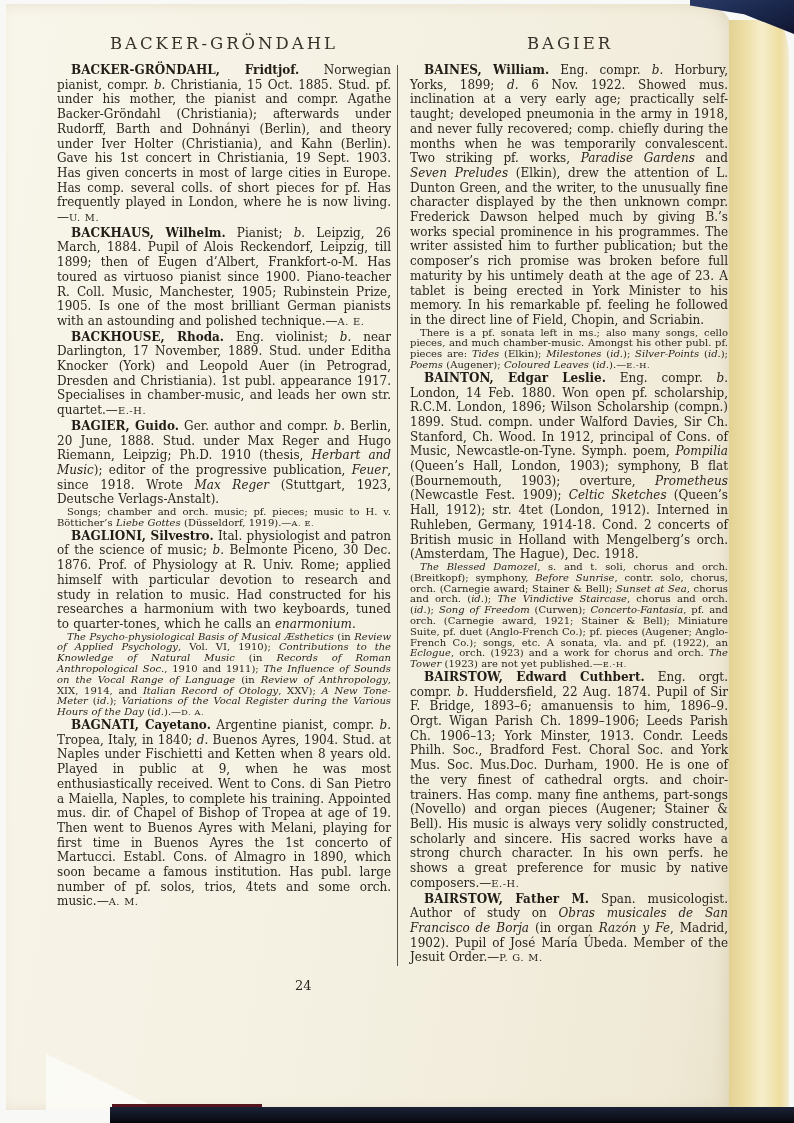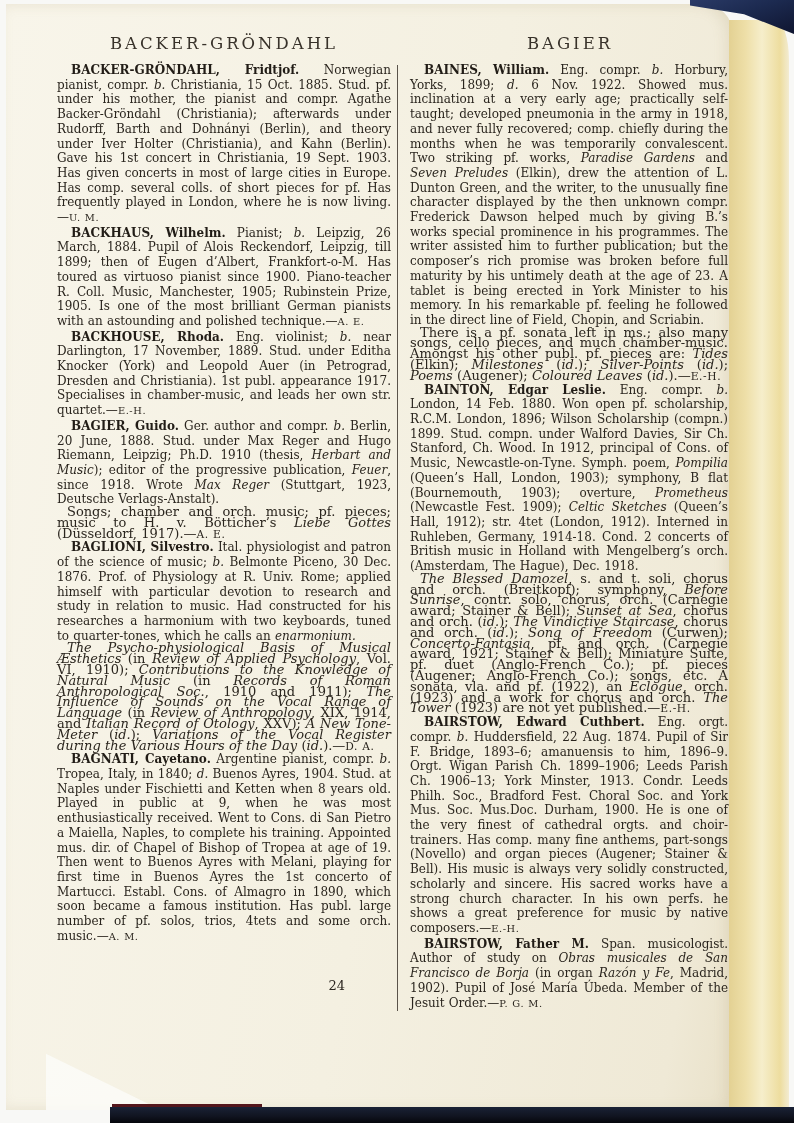--- a/index.html
+++ b/index.html
@@ -51,27 +51,27 @@
   .columns { display:flex; margin-top:10px; }
   .col { text-align:justify; }
   .col.left  { width:334px; }
   .col.right { width:318px; }
   .column-divider { width:1px; background:#5a534a; margin:2px 12px 0 6px; }
   .para {
     font-size:12px; line-height:14.7px; text-indent:14px;
     text-align:justify; color:#2a251e;
     word-spacing:.4px;
   }
-  .para.small { font-size:13px; line-height:10.8px; text-indent:10px; word-spacing:.2px; }
+  .para.small { font-size:10px; line-height:10.8px; text-indent:10px; word-spacing:.2px; }
   .para .b  { font-weight:bold; color:#211c16; }
   .para .i  { font-style:italic; }
   .para .sc { font-size:.82em; letter-spacing:.6px; }
   .page-number {
     position:absolute; left:295px; top:978px; width:50px;
-    text-align:right; font-size:13px; color:#2a251e;
+    text-align:left; font-size:13px; color:#2a251e;
   }
 </style>
 </head>
 <body>
 
 <div class="page-sheet">
   <div class="page-curl"></div>
 </div>
 <div class="fore-edge"></div>
 <div class="cover-top"></div>
@@ -89,21 +89,21 @@
           <p class="para"><span class="b">BACKER-GRÖNDAHL, Fridtjof.</span><span>  Norwegian pianist, compr. </span><span class="i">b.</span><span> Christiania, 15 Oct. 1885.  Stud. pf. under his mother, the pianist and compr. Agathe Backer-Gröndahl (Christiania); afterwards under Rudorff, Barth and Dohnányi (Berlin), and theory under Iver Holter (Christiania), and Kahn (Berlin).  Gave his 1st concert in Christiania, 19 Sept. 1903.  Has given concerts in most of large cities in Europe.  Has comp. several colls. of short pieces for pf.  Has frequently played in London, where he is now living.—</span><span class="sc">U. M.</span></p>
         </div>
         <div>
           <p class="para"><span class="b">BACKHAUS, Wilhelm.</span><span>  Pianist; </span><span class="i">b.</span><span> Leipzig, 26 March, 1884.  Pupil of Alois Reckendorf, Leipzig, till 1899;  then of Eugen d’Albert, Frankfort-o-M.  Has toured as virtuoso pianist since 1900.  Piano-teacher R. Coll. Music, Manchester, 1905;  Rubinstein Prize, 1905.  Is one of the most brilliant German pianists with an astounding and polished technique.—</span><span class="sc">A. E.</span></p>
         </div>
         <div>
           <p class="para"><span class="b">BACKHOUSE, Rhoda.</span><span>  Eng. violinist; </span><span class="i">b.</span><span> near Darlington, 17 November, 1889.  Stud. under Editha Knocker (York) and Leopold Auer (in Petrograd, Dresden and Christiania).  1st publ. appearance 1917.  Specialises in chamber-music, and leads her own str. quartet.—</span><span class="sc">E.-H.</span></p>
         </div>
         <div>
           <p class="para"><span class="b">BAGIER, Guido.</span><span>  Ger. author and compr. </span><span class="i">b.</span><span> Berlin, 20 June, 1888.  Stud. under Max Reger and Hugo Riemann, Leipzig;  Ph.D. 1910 (thesis, </span><span class="i">Herbart and Music</span><span>);  editor of the progressive publication, </span><span class="i">Feuer</span><span>, since 1918.  Wrote </span><span class="i">Max Reger</span><span> (Stuttgart, 1923, Deutsche Verlags-Anstalt).</span></p>
-          <p class="para small"><span>Songs;  chamber and orch. music;  pf. pieces; music to H. v. Bötticher’s </span><span class="i">Liebe Gottes</span><span> (Düsseldorf, 1917).—</span><span class="sc">A. E.</span></p>
+          <p class="para small"><span>Songs;  chamber and orch. music;  pf. pieces; music to H. v. Bötticher’s </span><span class="i">Liebe Gottes</span><span> (Düsseldorf, 1919).—</span><span class="sc">A. E.</span></p>
         </div>
         <div>
           <p class="para"><span class="b">BAGLIONI, Silvestro.</span><span>  Ital. physiologist and patron of the science of music; </span><span class="i">b.</span><span> Belmonte Piceno, 30 Dec. 1876.  Prof. of Physiology at R. Univ. Rome;  applied himself with particular devotion to research and study in relation to music.  Had constructed for his researches a harmonium with two keyboards, tuned to quarter-tones, which he calls an </span><span class="i">enarmonium.</span></p>
           <p class="para small"><span class="i">The Psycho-physiological Basis of Musical Æsthetics</span><span> (in </span><span class="i">Review of Applied Psychology</span><span>, Vol. VI, 1910); </span><span class="i">Contributions to the Knowledge of Natural Music</span><span> (in </span><span class="i">Records of Roman Anthropological Soc.</span><span>, 1910 and 1911);  </span><span class="i">The Influence of Sounds on the Vocal Range of Language</span><span> (in </span><span class="i">Review of Anthropology</span><span>, XIX, 1914, and </span><span class="i">Italian Record of Otology</span><span>, XXV);  </span><span class="i">A New Tone-Meter</span><span> (</span><span class="i">id.</span><span>);   </span><span class="i">Variations of the Vocal Register during the Various Hours of the Day</span><span> (</span><span class="i">id.</span><span>).—</span><span class="sc">D. A.</span></p>
         </div>
         <div>
           <p class="para"><span class="b">BAGNATI, Cayetano.</span><span>  Argentine pianist, compr. </span><span class="i">b.</span><span> Tropea, Italy, in 1840;  </span><span class="i">d.</span><span> Buenos Ayres, 1904. Stud. at Naples under Fischietti and Ketten when 8 years old.  Played in public at 9, when he was most enthusiastically received.   Went to Cons. di San Pietro a Maiella, Naples, to complete his training.  Appointed mus. dir. of Chapel of Bishop of Tropea at age of 19.  Then went to Buenos Ayres with Melani, playing for first time in Buenos Ayres the 1st concerto of Martucci. Establ. Cons. of Almagro in 1890, which soon became a famous institution.   Has publ. large number of pf. solos, trios, 4tets and some orch. music.—</span><span class="sc">A. M.</span></p>
         </div>
       </div>
     <div class="column-divider"></div>

